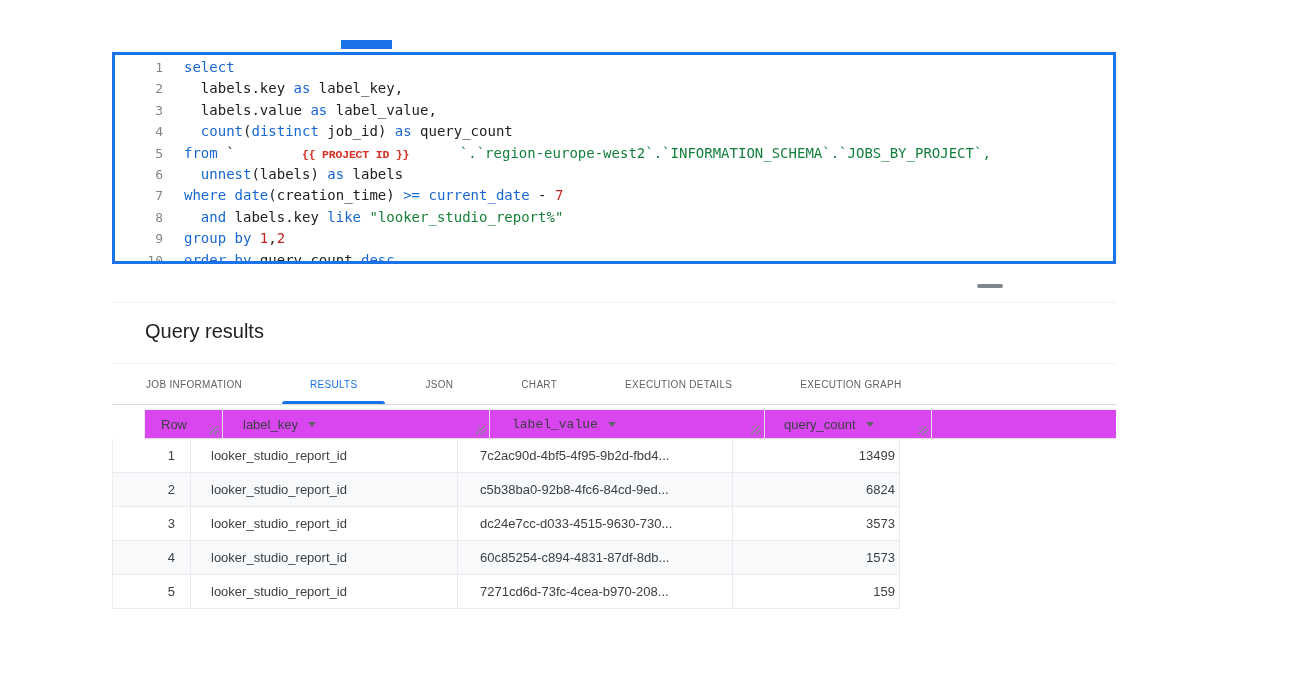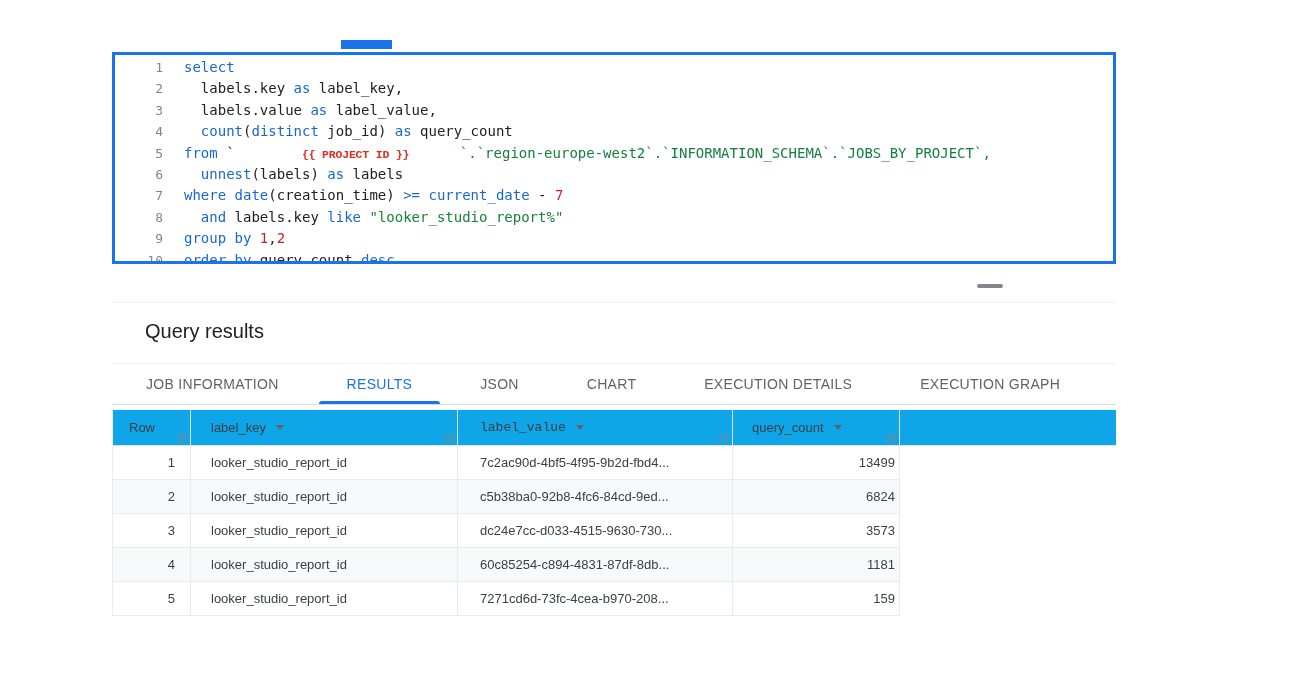--- a/index.html
+++ b/index.html
@@ -24,28 +24,28 @@
   .tok-num{color:#c5221f;}
   .tok-proj{color:#d93025;font-family:Liberation Mono, monospace;font-weight:700;font-size:11.5px;letter-spacing:-0.2px;}
   
   .panel-sep{position:absolute;left:112px;top:302px;width:1004px;height:1px;background:#eef0f2;}
   .drag-handle{position:absolute;left:977px;top:284px;width:26px;height:4px;border-radius:2px;background:#80868b;cursor:row-resize;}
   .results-title{position:absolute;left:145px;top:320px;font-size:20px;font-weight:400;color:#202124;}
   .tabbar{
     position:absolute;left:112px;top:363px;width:1004px;height:42px;box-sizing:border-box;
     display:flex;align-items:stretch;border-top:1px solid #f1f3f4;border-bottom:1px solid #dadce0;overflow:hidden;
   }
-  .tab{padding:0 34px;display:flex;align-items:center;font-size:14px;font-weight:500;
+  .tab{padding:0 34px;display:flex;align-items:center;font-size:10px;font-weight:500;
     color:#5f6368;letter-spacing:0.3px;position:relative;cursor:pointer;white-space:nowrap;}
   .tab.active{color:#1a73e8;}
   .tab.active::after{content:"";position:absolute;left:6px;right:6px;bottom:0;height:3px;background:#1a73e8;border-radius:3px 3px 0 0;}
   
   .table{position:absolute;left:112px;top:409px;width:1004px;font-size:13px;color:#3c4043;}
-  .thead{display:flex;height:37px;background:#0ea5e9;box-sizing:border-box;
-    border-top:1px solid #f1f3f4;border-bottom:1px solid #e0e0e0;border-left:1px solid #ececec;}
+  .thead{display:flex;height:30px;background:#d946ef;box-sizing:border-box;
+    border-top:1px solid #f1f3f4;border-bottom:1px solid #e0e0e0;border-left:1px solid #ececec;margin-left:32px;}
   .th{position:relative;display:flex;align-items:center;box-sizing:border-box;border-right:1px solid #e0e0e0;}
   .th-row{width:78px;padding-left:16px;}
   .th-key{width:267px;padding-left:20px;}
   .th-val{width:275px;padding-left:22px;font-family:Liberation Mono, monospace;}
   .th-cnt{width:167px;padding-left:19px;}
   .th-fill{flex:1;border-right:none;}
   .sort-arrow{width:0;height:0;border-left:4px solid transparent;border-right:4px solid transparent;
     border-top:5px solid #5f6368;margin-left:10px;flex:none;}
   .resize-icon{position:absolute;right:3px;bottom:3px;width:10px;height:9px;opacity:.85;cursor:col-resize;
     background:repeating-linear-gradient(135deg,transparent 0 2.2px,#80868b 2.2px 3.4px);}
@@ -134,21 +134,21 @@
         <div class="trow">
           <div class="td td-row">3</div>
           <div class="td td-key">looker_studio_report_id</div>
           <div class="td td-val">dc24e7cc-d033-4515-9630-730...</div>
           <div class="td td-cnt">3573</div>
         </div>
         <div class="trow even">
           <div class="td td-row">4</div>
           <div class="td td-key">looker_studio_report_id</div>
           <div class="td td-val">60c85254-c894-4831-87df-8db...</div>
-          <div class="td td-cnt">1181</div>
+          <div class="td td-cnt">1573</div>
         </div>
         <div class="trow">
           <div class="td td-row">5</div>
           <div class="td td-key">looker_studio_report_id</div>
           <div class="td td-val">7271cd6d-73fc-4cea-b970-208...</div>
           <div class="td td-cnt">159</div>
         </div>
       </div>
   </div>
 

